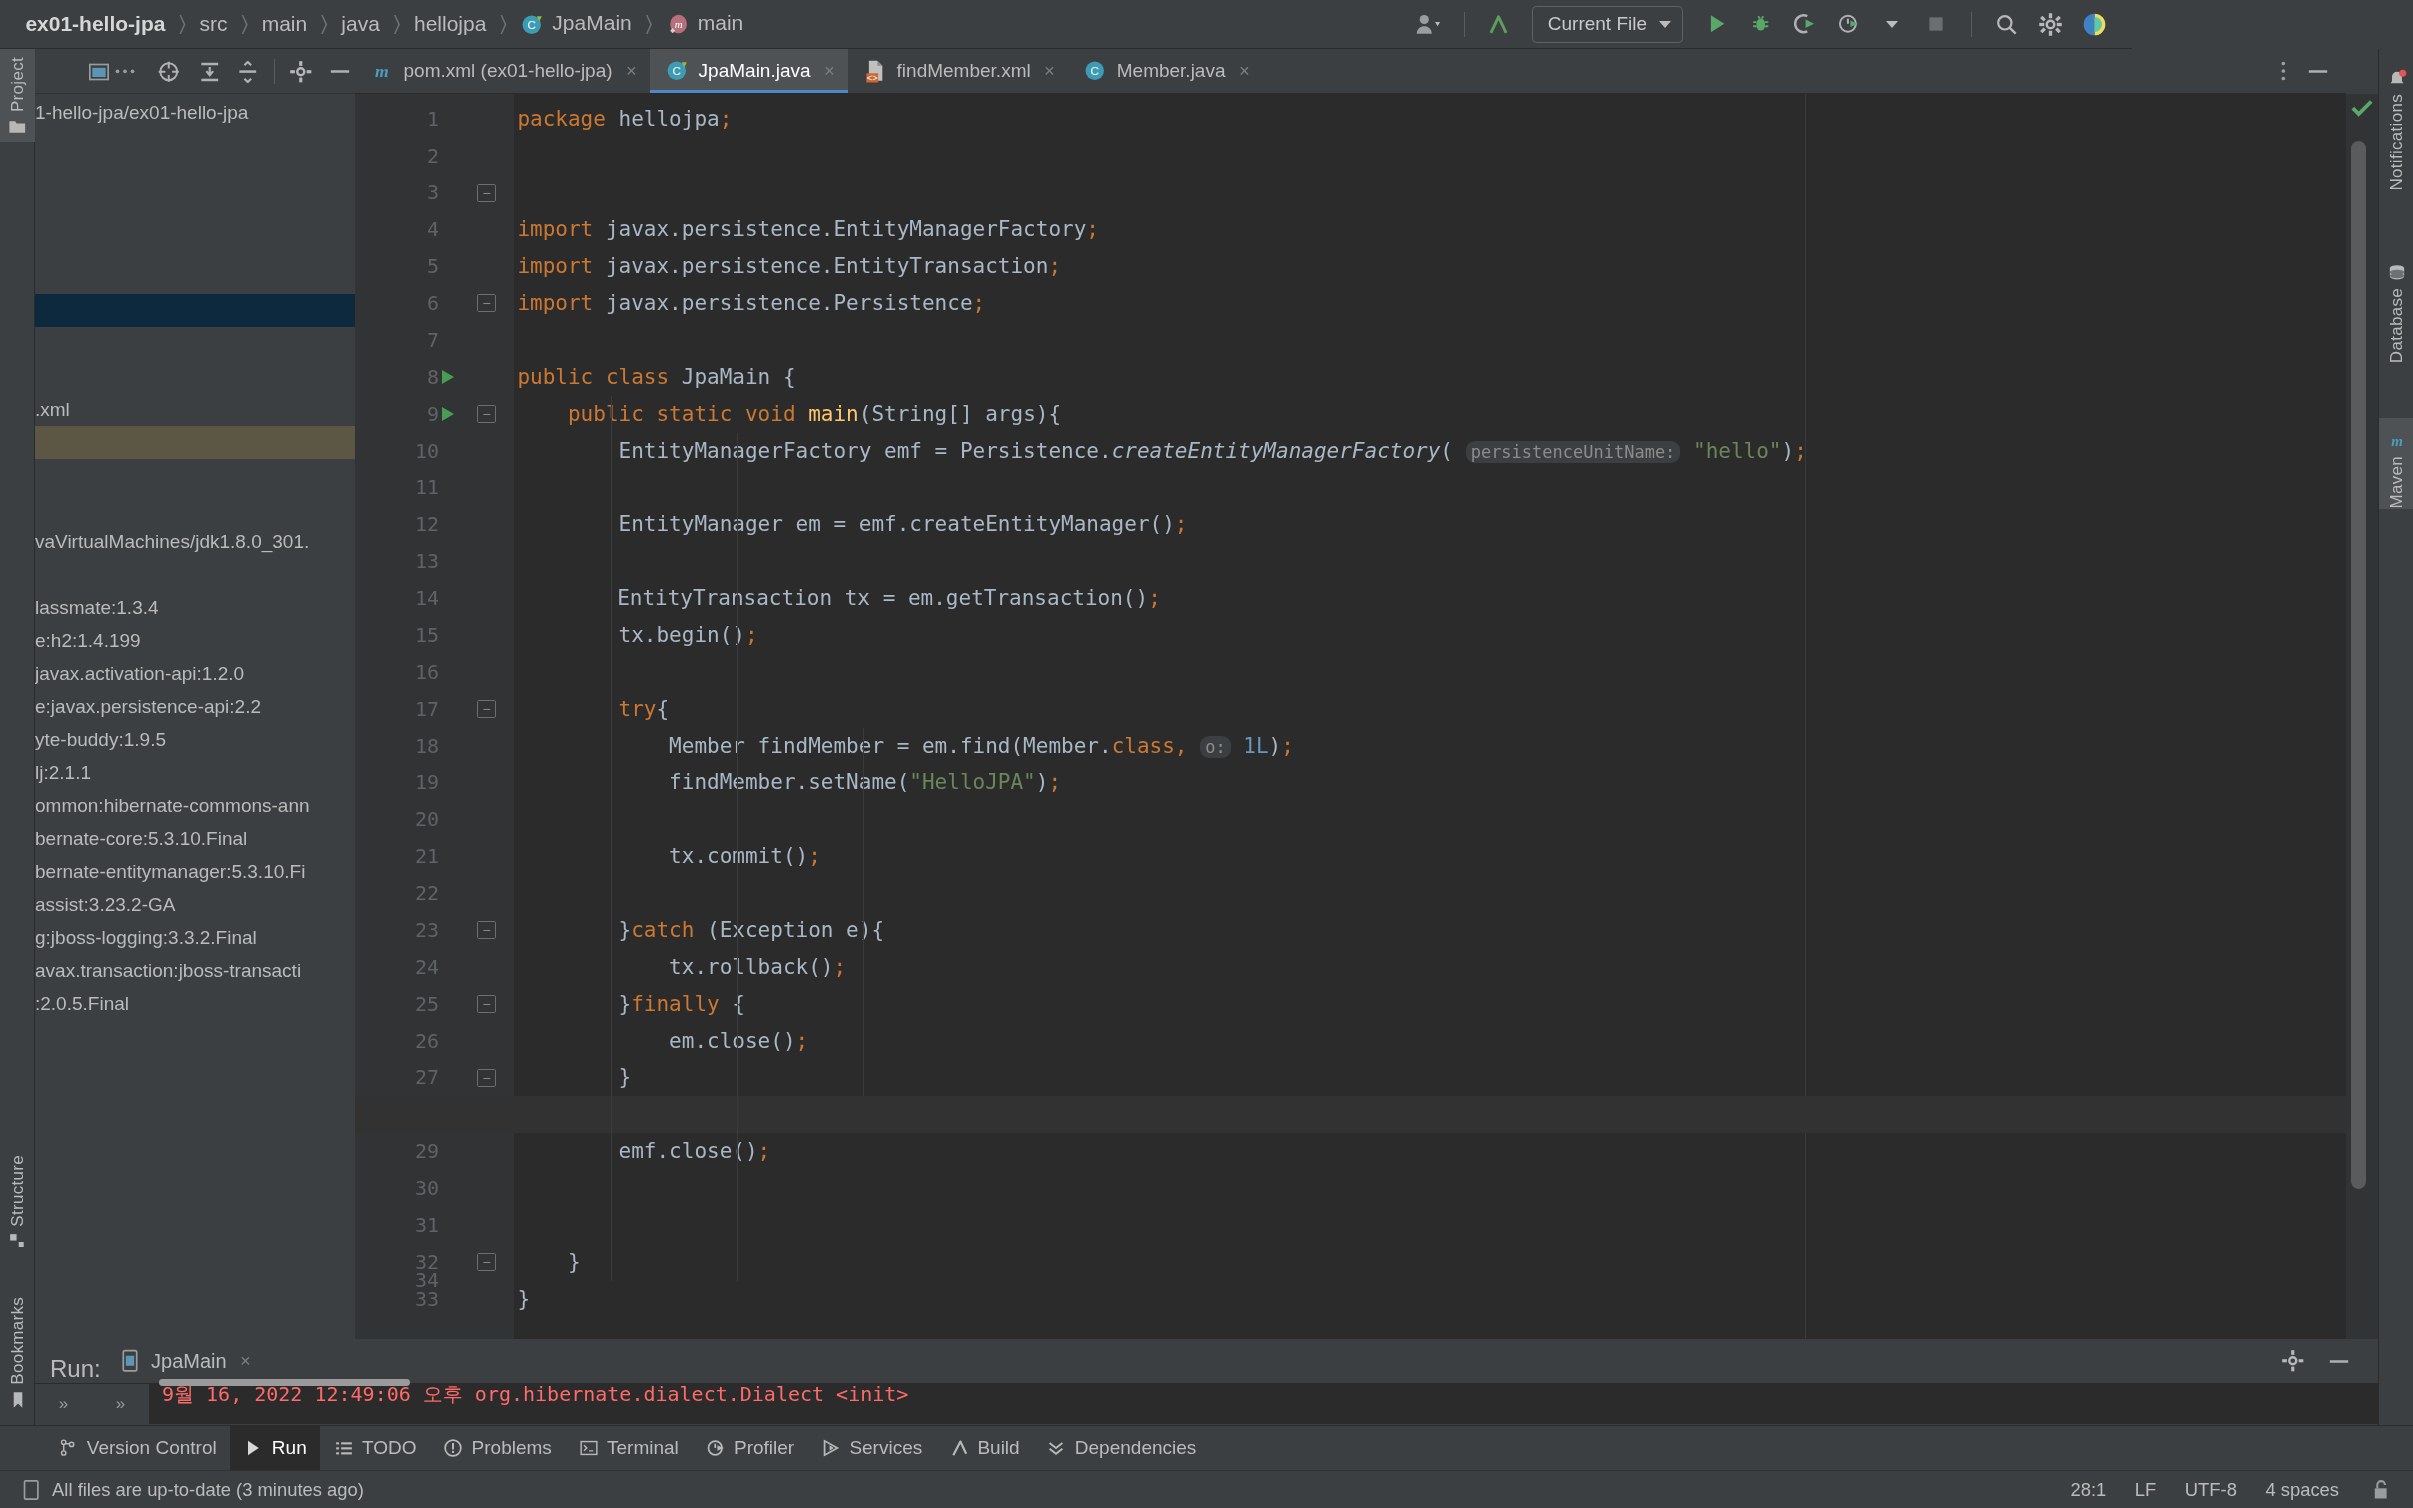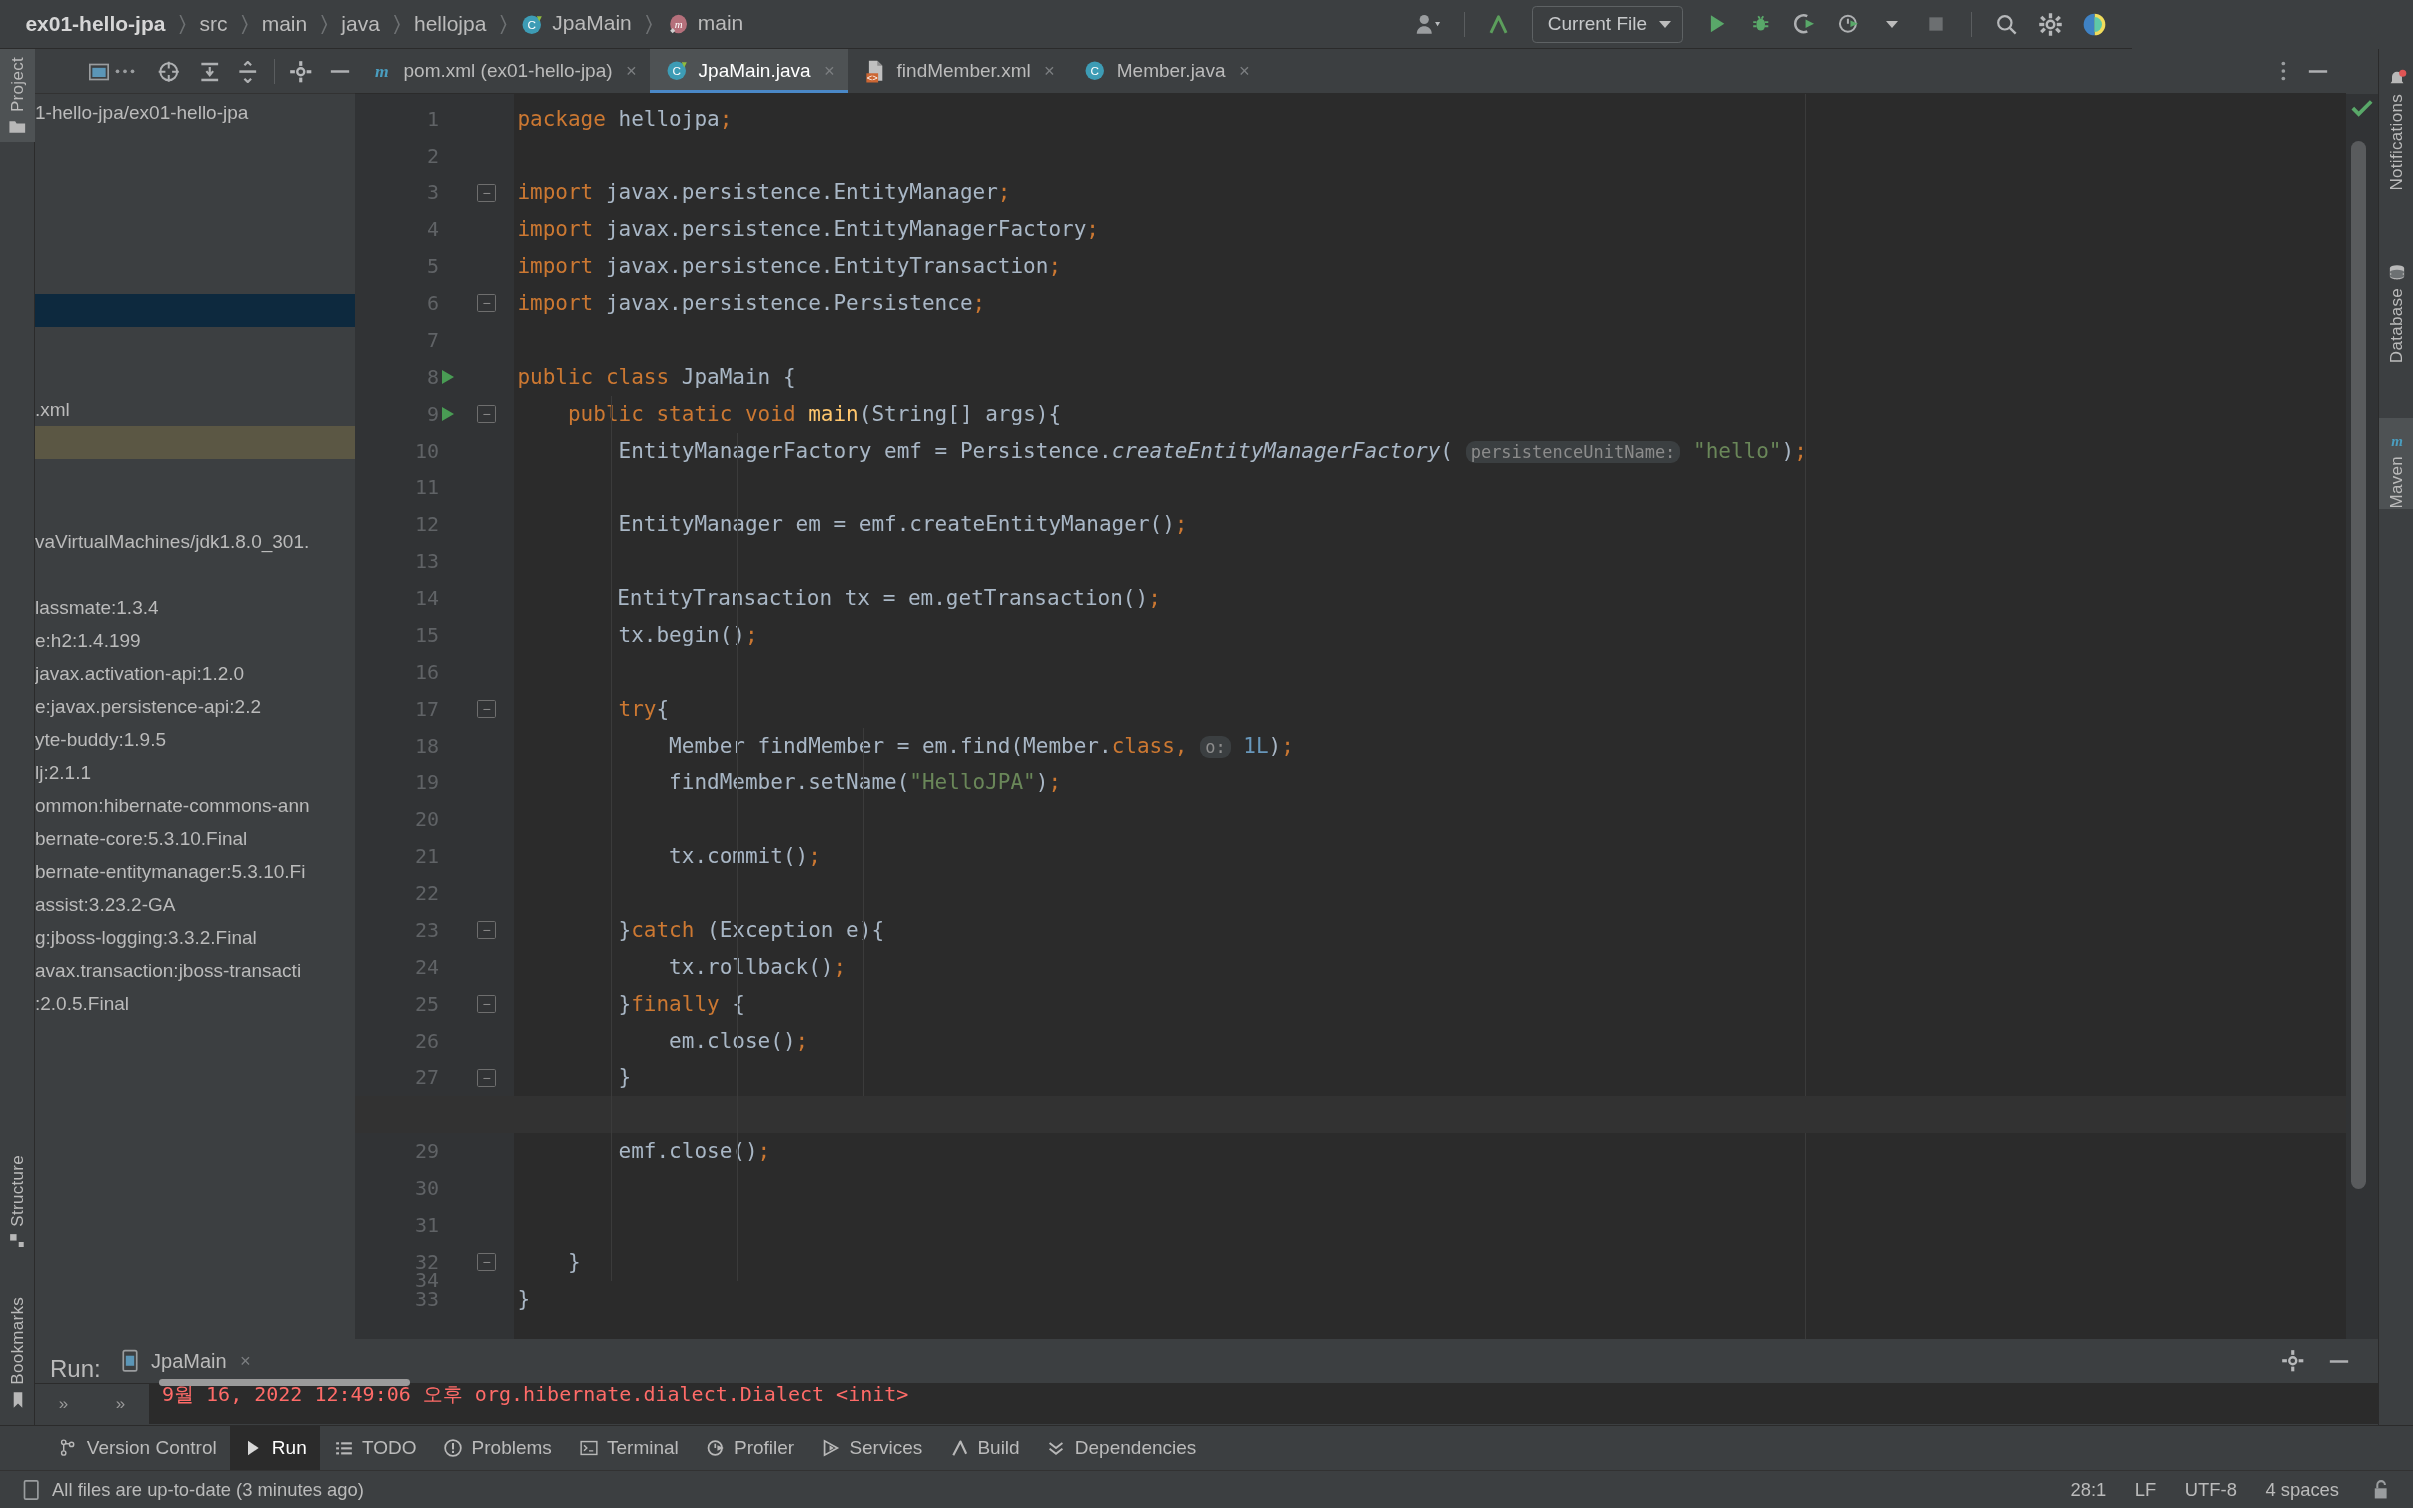--- a/index.html
+++ b/index.html
@@ -562,21 +562,20 @@
         <div class="fold" style="top: 901px; left: 18.4px;">−</div>
         <div class="fold" style="top: 975px; left: 18.4px;">−</div>
         <div class="fold" style="top: 1159px; left: 18.4px;">−</div>
       </div>
     <div class="rmargin" style="left:1450px;"></div>
     <div class="caret-line" style="top: 1002px;"></div>
       <div class="caret-line" style="top: 1002px; left: 0px; width: 1991px;"></div>
       <div class="code-area" id="code-area">
         <div class="ln" style="top: 6.7px; left: 3.4px;"><span class="k">package</span><span class="id"> hellojpa</span><span class="k">;</span></div>
         <div class="ln" style="top: 44px; left: 3.4px;"></div>
-        <div class="ln" style="top: 80px; left: 3.4px;"><span class="k">import</span><span class="id"> javax.persistence.EntityManager</span><span class="k">;</span></div>
         <div class="ln" style="top: 117px; left: 3.4px;"><span class="k">import</span><span class="id"> javax.persistence.EntityManagerFactory</span><span class="k">;</span></div>
         <div class="ln" style="top: 154px; left: 3.4px;"><span class="k">import</span><span class="id"> javax.persistence.EntityTransaction</span><span class="k">;</span></div>
         <div class="ln" style="top: 191px; left: 3.4px;"><span class="k">import</span><span class="id"> javax.persistence.Persistence</span><span class="k">;</span></div>
         <div class="ln" style="top: 228px; left: 3.4px;"></div>
         <div class="ln" style="top: 265px; left: 3.4px;"><span class="k">public class </span><span class="id">JpaMain</span><span class="id"> {</span></div>
         <div class="ln" style="top: 302px; left: 3.4px;"><span class="id">    </span><span class="k">public static void </span><span class="mi">main</span><span class="id">(String[] args){</span></div>
         <div class="ln" style="top: 339px; left: 3.4px;"><span class="id">        EntityManagerFactory emf = Persistence.</span><span class="sm">createEntityManagerFactory</span><span class="id">( </span><span class="hint">persistenceUnitName:</span><span class="id"> </span><span class="st">"hello"</span><span class="id">)</span><span class="k">;</span></div>
         <div class="ln" style="top: 375px; left: 3.4px;"></div>
         <div class="ln" style="top: 412px; left: 3.4px;"><span class="id">        EntityManager em = emf.createEntityManager()</span><span class="k">;</span></div>
         <div class="ln" style="top: 449px; left: 3.4px;"></div>

